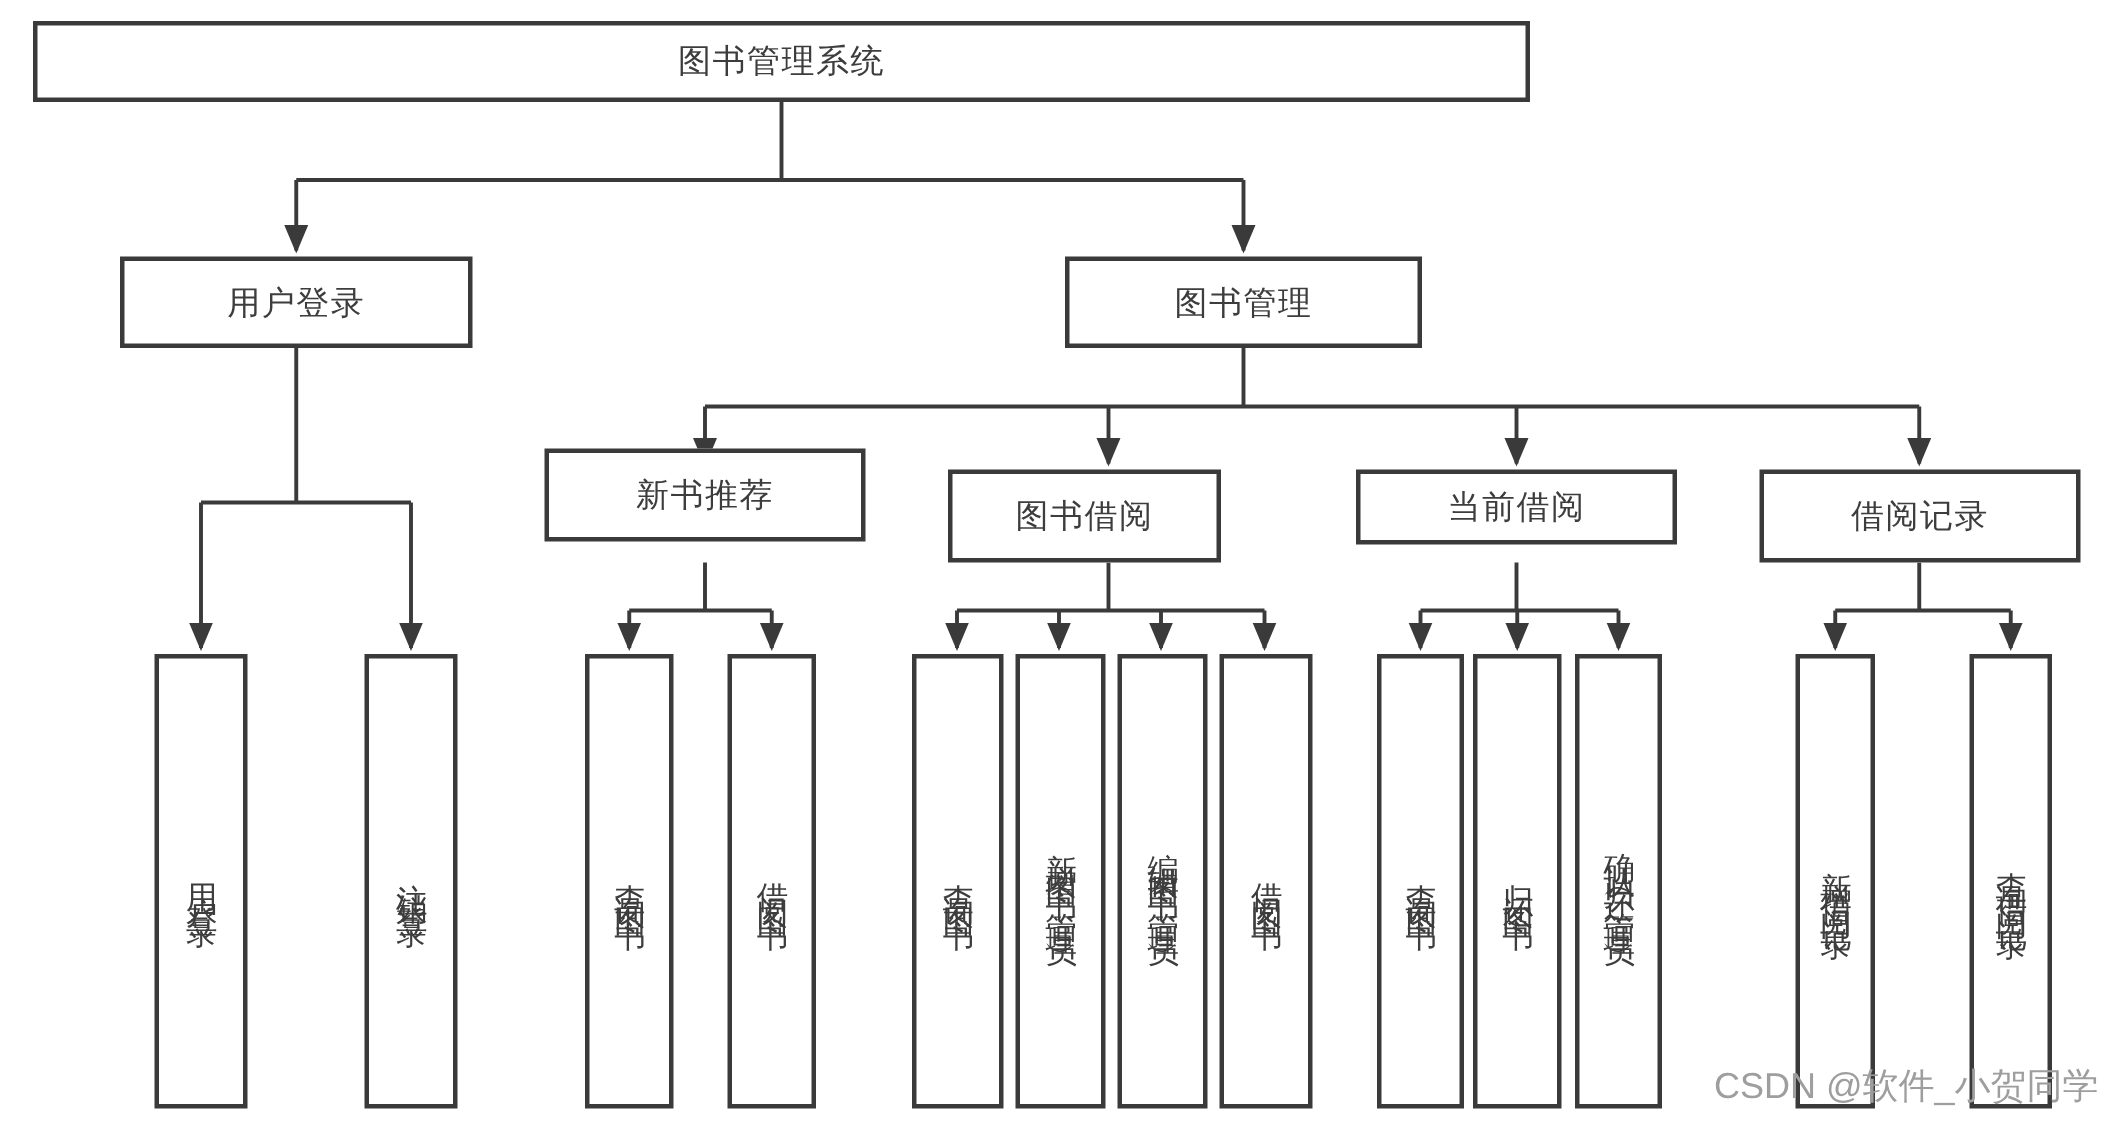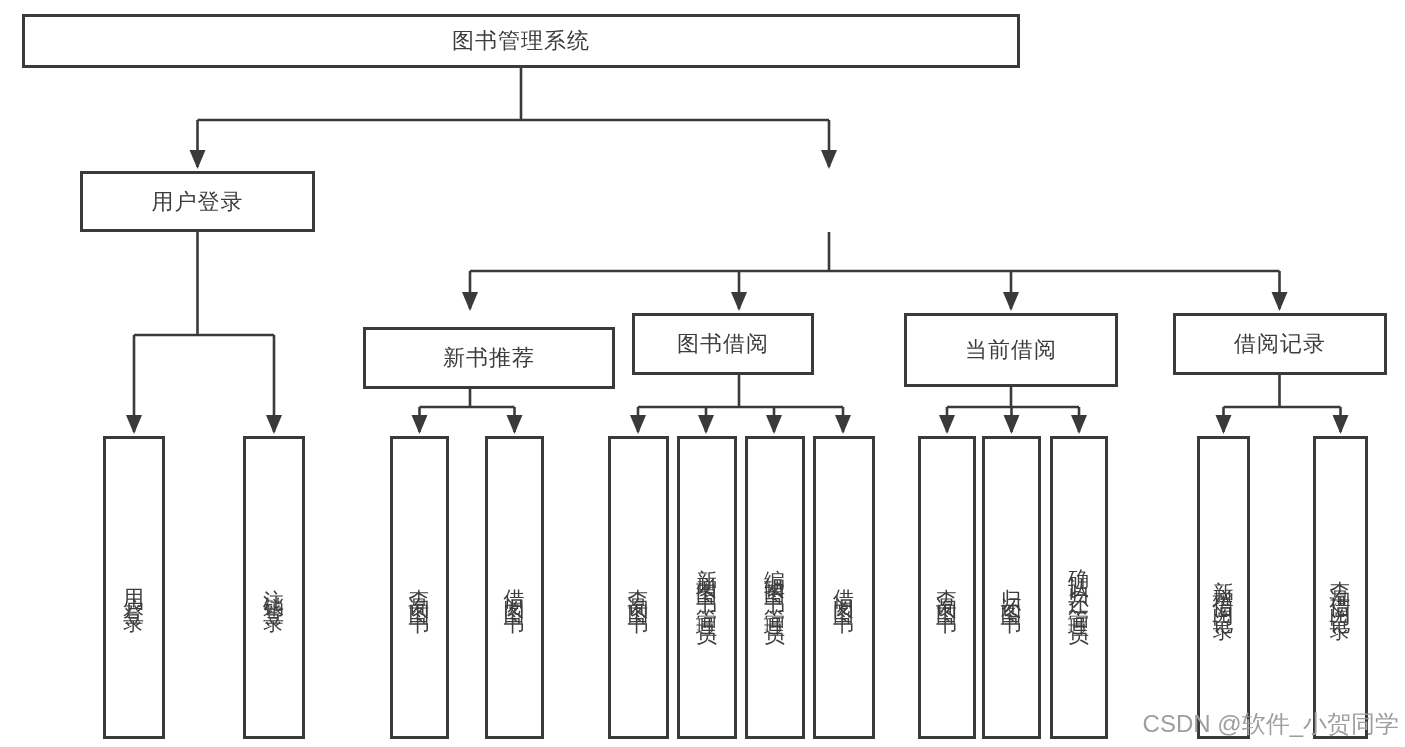--- a/index.html
+++ b/index.html
@@ -127,28 +127,31 @@
     </g>
   </svg>
 
   <div class="hbox" style="left:22px;top:14px;width:998px;height:54px">
     <span>图书管理系统</span>
   </div>
 
   <div class="hbox" style="left:80px;top:171px;width:235px;height:61px">
     <span>用户登录</span>
   </div>
-
-  <div class="hbox" style="left:363px;top:327px;width:252px;height:62px">
+  <div class="hbox" style="left:710px;top:171px;width:238px;height:61px">
+    <span>图书管理</span>
+  </div>
+
+  <div class="hbox" style="left:363px;top:299px;width:214px;height:62px">
     <span>新书推荐</span>
   </div>
   <div class="hbox" style="left:632px;top:313px;width:182px;height:62px">
     <span>图书借阅</span>
   </div>
-  <div class="hbox" style="left:904px;top:313px;width:214px;height:74px">
+  <div class="hbox" style="left:904px;top:313px;width:214px;height:50px">
     <span>当前借阅</span>
   </div>
   <div class="hbox" style="left:1173px;top:313px;width:214px;height:62px">
     <span>借阅记录</span>
   </div>
 
   <div class="vbox" style="left:103px;top:436px;width:62px;height:303px">
     <span>用户登录</span>
   </div>
   <div class="vbox" style="left:243px;top:436px;width:62px;height:303px">

